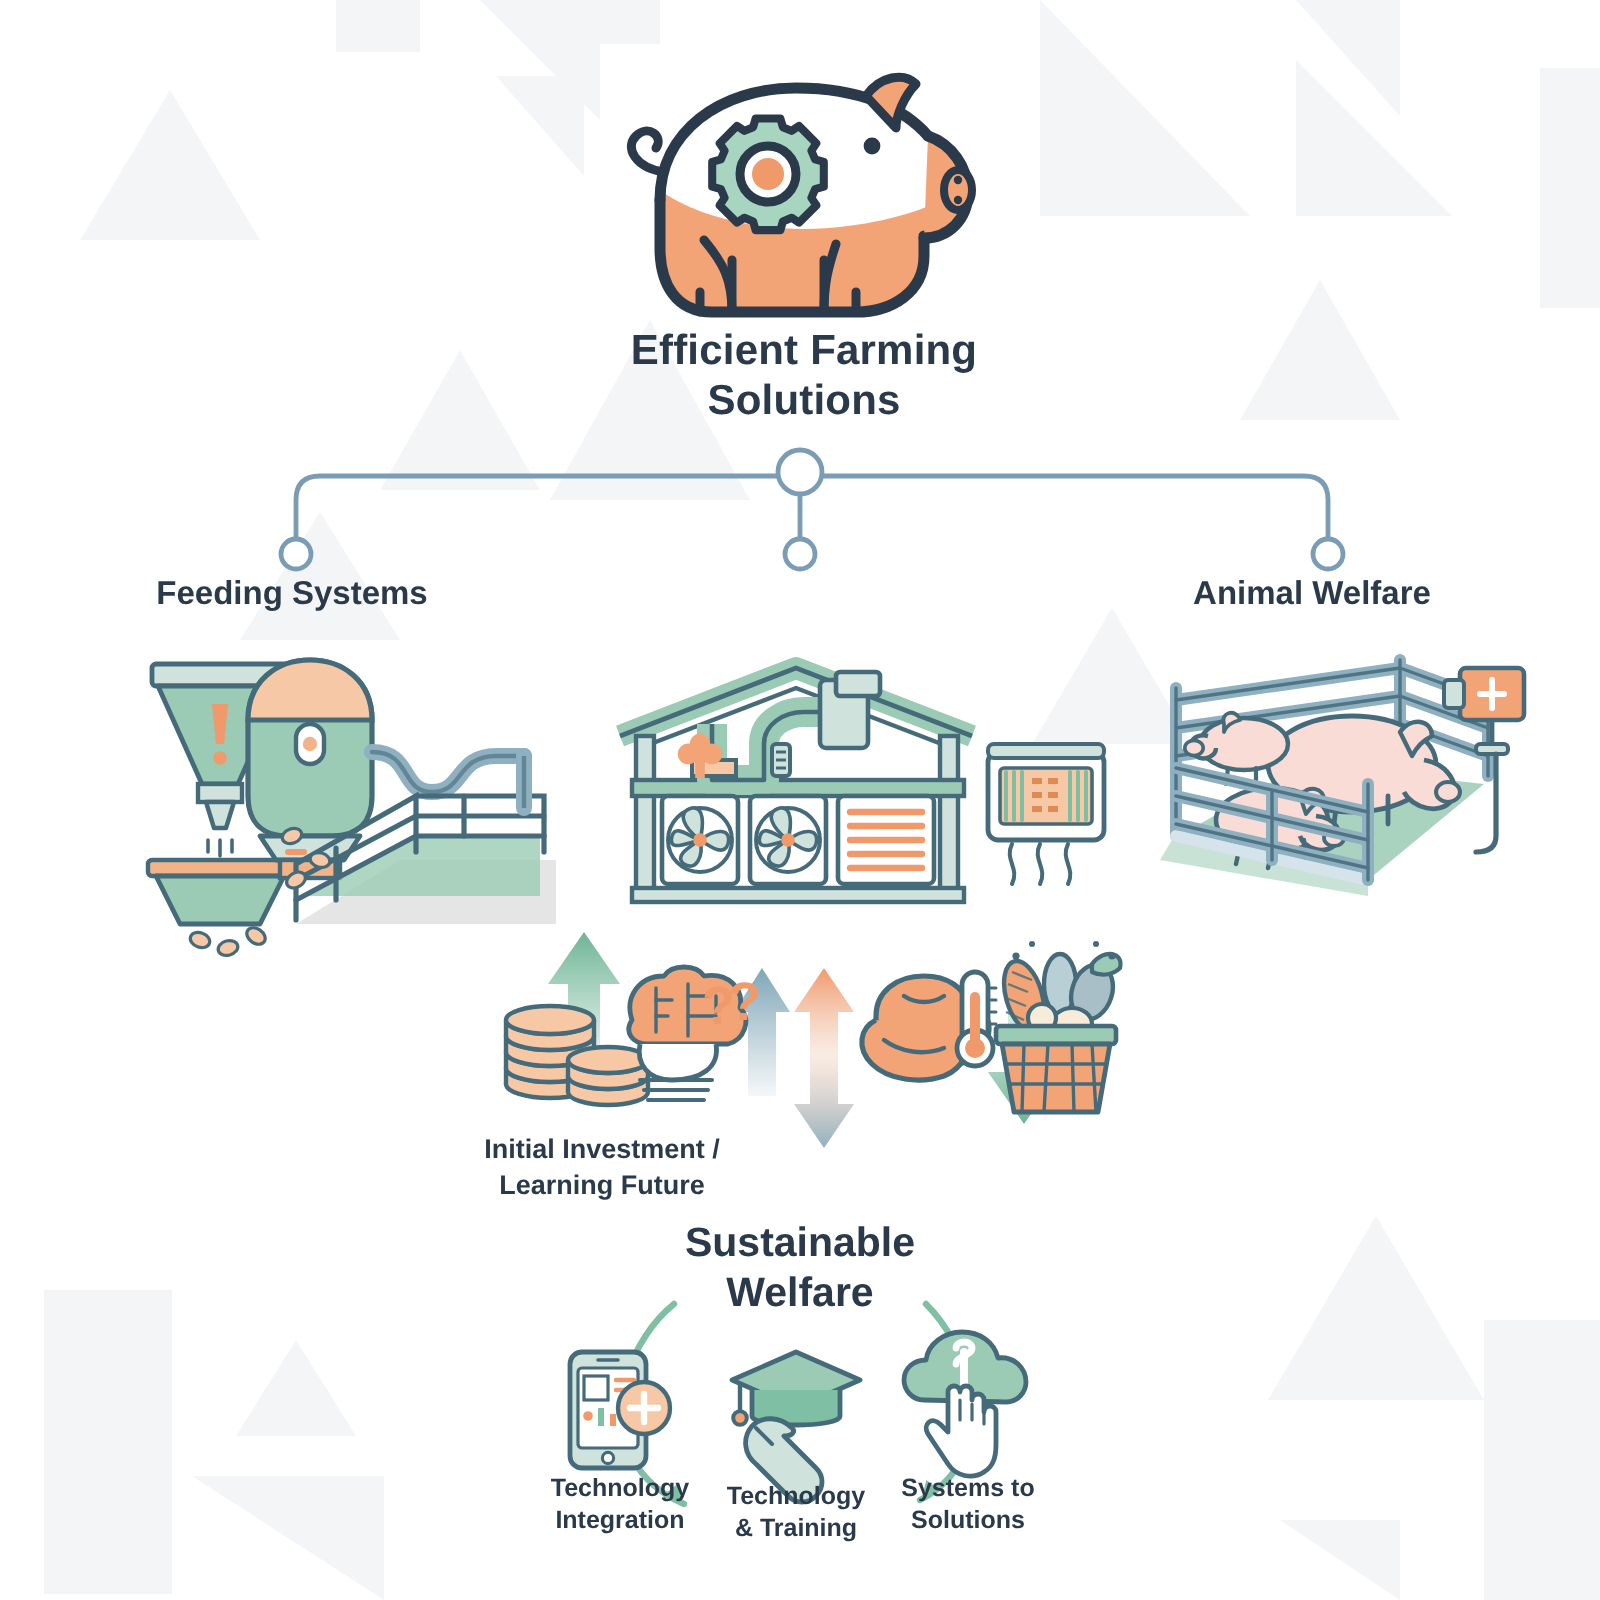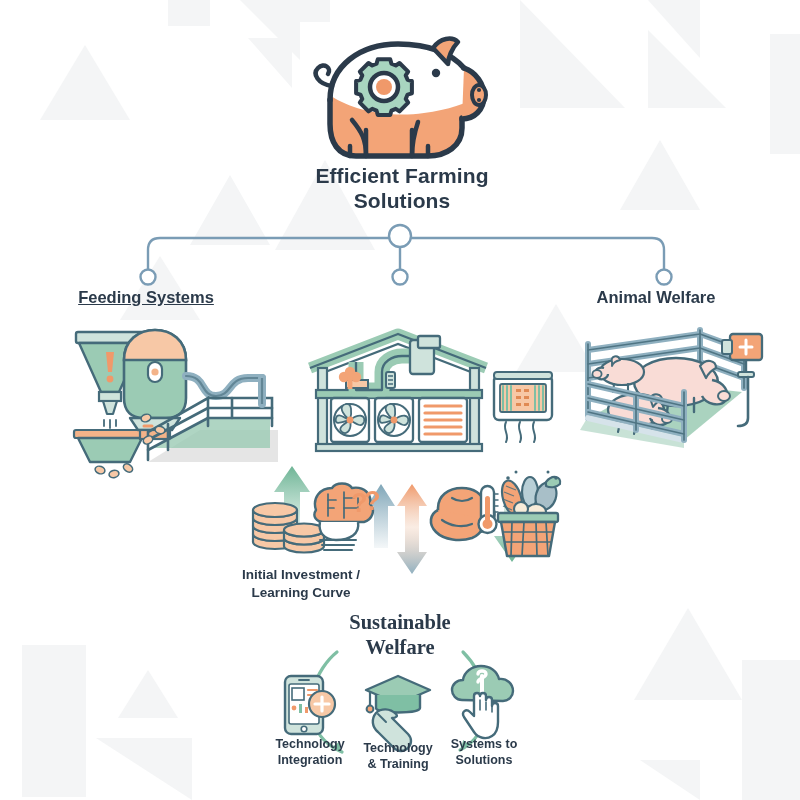--- a/index.html
+++ b/index.html
@@ -40,39 +40,38 @@
     left: 2px; top: 164px;
     width: 800px;
     font-size: 21px;
     letter-spacing: .1px;
   }
   .branch-lbl {
     font-size: 16.5px;
     top: 288px;
     width: 240px;
   }
-  #branch-lbl-0 { left: 26px; text-decoration: underline; }
+  #branch-lbl-0 { left: 26px; }
   #branch-lbl-1 { left: 280px; }
   #branch-lbl-2 { left: 536px; }
   .tradeoff-lbl {
     font-size: 13.5px;
     width: 220px;
     top: 566px;
     line-height: 1.35;
     white-space: normal;
     text-align: center;
   }
   #tradeoff-lbl-0 { left: 191px; }
   #tradeoff-lbl-1 { left: 383px; }
   #title-future {
     left: 248px; top: 610px;
     width: 304px;
     font-size: 20.5px;
     line-height: 1.2;
-    font-family: Liberation Serif, serif;
   }
   .cycle-lbl {
     font-size: 12.5px;
     width: 120px;
     line-height: 1.3;
     white-space: normal;
     text-align: center;
   }
   #cycle-lbl-0 { left: 250px; top: 736px; }
   #cycle-lbl-1 { left: 338px; top: 740px; }
@@ -543,21 +542,21 @@
   <div class="lbl" id="title-main">
     <span>Efficient Farming</span><br>
     <span>Solutions</span>
   </div>
 
   <div class="lbl branch-lbl" id="branch-lbl-0">Feeding Systems</div>
   <div class="lbl branch-lbl" id="branch-lbl-2">Animal Welfare</div>
 
   <div class="lbl tradeoff-lbl" id="tradeoff-lbl-0">
     <span>Initial Investment /</span><br>
-    <span>Learning Curve</span>
+    <span>Learning Future</span>
   </div>
 
   <div class="lbl" id="title-future">
     <span>Sustainable</span><br>
     <span>Welfare</span>
   </div>
 
   <div class="lbl cycle-lbl" id="cycle-lbl-0">
     <span>Technology</span><br>
     <span>Integration</span>

